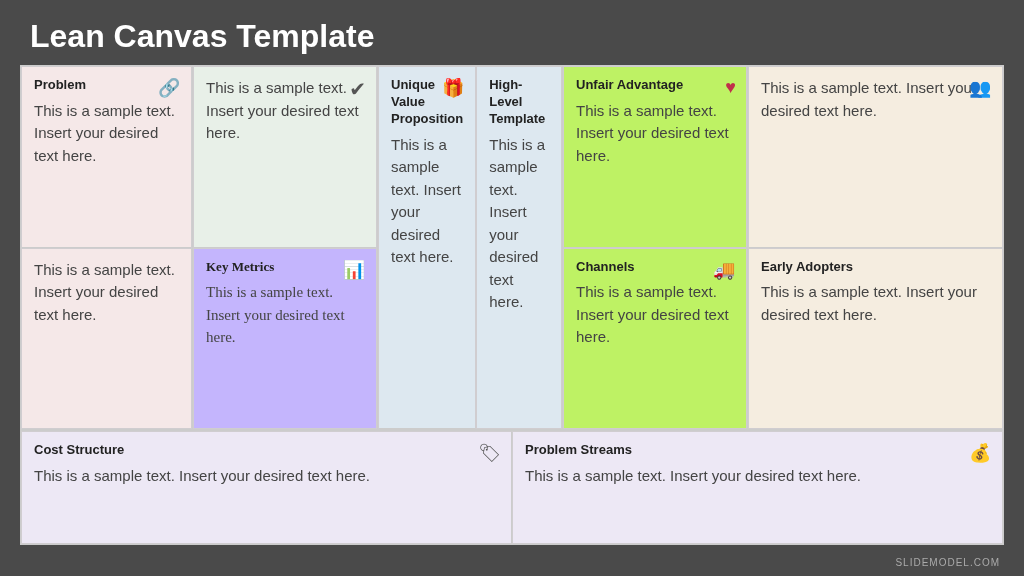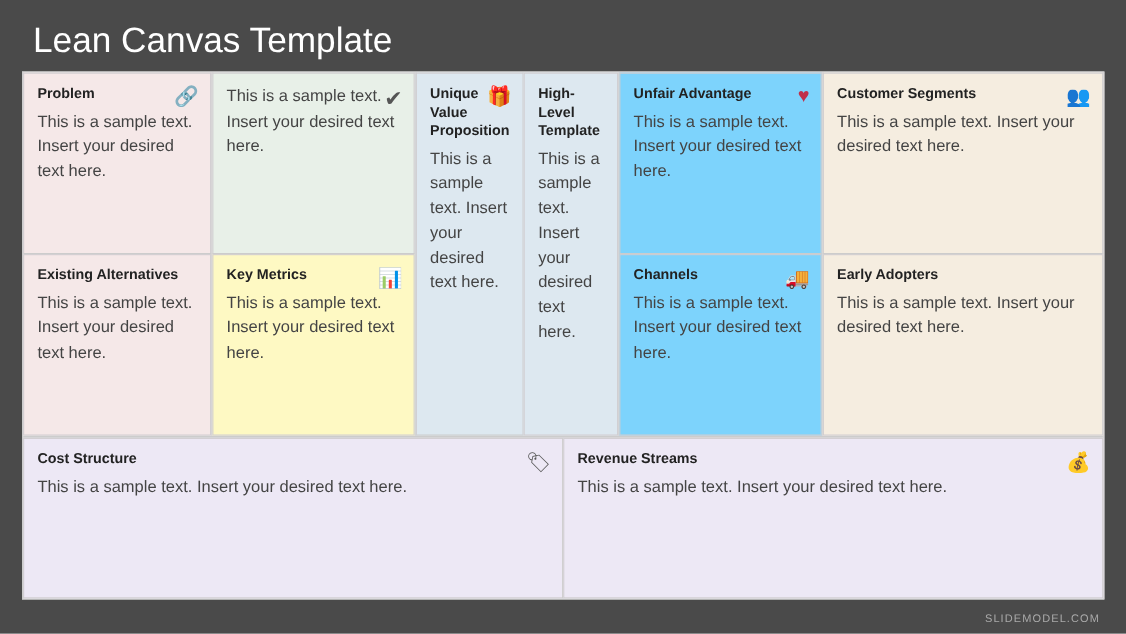--- a/index.html
+++ b/index.html
@@ -7,21 +7,21 @@
       width: 1024px;
       height: 576px;
       background-color: #4a4a4a;
       font-family: 'Segoe UI', Arial, sans-serif;
       overflow: hidden;
       position: relative;
     }
     .slide-title {
       color: #ffffff;
       font-size: 32px;
-      font-weight: 400;
+      font-weight: 700;
       padding: 18px 30px 10px 30px;
     }
     .canvas-container {
       margin: 0 20px;
       background: #f0eef0;
       border: 1px solid #ccc;
       display: flex;
       flex-direction: column;
       height: 480px;
     }
@@ -57,24 +57,24 @@
       position: absolute;
       top: 10px;
       right: 10px;
       font-size: 18px;
       color: #555;
     }
     
     .bg-pink    { background-color: #f5e8e8; }
     .bg-green   { background-color: #e8f0e8; }
     .bg-blue    { background-color: #dde8f0; }
-    .bg-teal    { background-color: #7dd3fc; }
+    .bg-teal    { background-color: #bef264; }
     .bg-peach   { background-color: #f5ede0; }
     .bg-lavender{ background-color: #ede8f5; }
-    .bg-rose    { background-color: #fef9c3; }
+    .bg-rose    { background-color: #c4b5fd; font-family: Liberation Serif, serif; }
 
     
     .problem-cell {
       flex: 1;
       border-bottom: 1px solid #ccc;
     }
     .existing-cell {
       flex: 1;
     }
 
@@ -114,21 +114,21 @@
       flex-direction: column;
       flex: 1;
     }
     .customer-cell { flex: 1; border-bottom: 1px solid #ccc; }
     .early-cell { flex: 1; }
 
     
     .bottom-row {
       display: flex;
       flex-direction: row;
-      height: 148px;
+      height: 115px;
       border-top: 2px solid #ccc;
       justify-content: flex-end;
     }
     .cost-cell {
       flex: 1;
       border-right: 1px solid #ccc;
     }
     .revenue-cell {
       flex: 1;
     }
@@ -151,21 +151,20 @@
 
   <div class="top-rows">
 
     <div class="left-section">
       <div class="cell bg-pink problem-cell">
         <div class="cell-title">Problem</div>
         <div class="cell-icon">🔗</div>
         <div class="cell-text">This is a sample text. Insert your desired text here.</div>
       </div>
       <div class="cell bg-pink existing-cell">
-        <div class="cell-title">Existing Alternatives</div>
         <div class="cell-text">This is a sample text. Insert your desired text here.</div>
       </div>
     </div>
 
     <div class="solution-section">
       <div class="cell bg-green solution-cell">
         <div class="cell-icon" style="font-size:20px;">✔</div>
         <div class="cell-text">This is a sample text. Insert your desired text here.</div>
       </div>
       <div class="cell bg-rose key-metrics-cell">
@@ -195,40 +194,39 @@
       </div>
       <div class="cell bg-teal channels-cell">
         <div class="cell-title">Channels</div>
         <div class="cell-icon">🚚</div>
         <div class="cell-text">This is a sample text. Insert your desired text here.</div>
       </div>
     </div>
 
     <div class="right-section">
       <div class="cell bg-peach customer-cell">
-        <div class="cell-title">Customer Segments</div>
         <div class="cell-icon">👥</div>
         <div class="cell-text">This is a sample text. Insert your desired text here.</div>
       </div>
       <div class="cell bg-peach early-cell">
         <div class="cell-title">Early Adopters</div>
         <div class="cell-text">This is a sample text. Insert your desired text here.</div>
       </div>
     </div>
 
   </div>
 
   <div class="bottom-row">
     <div class="cell bg-lavender cost-cell">
       <div class="cell-title">Cost Structure</div>
       <div class="cell-icon">🏷</div>
       <div class="cell-text">This is a sample text. Insert your desired text here.</div>
     </div>
     <div class="cell bg-lavender revenue-cell">
-      <div class="cell-title">Revenue Streams</div>
+      <div class="cell-title">Problem Streams</div>
       <div class="cell-icon">💰</div>
       <div class="cell-text">This is a sample text. Insert your desired text here.</div>
     </div>
   </div>
 
 </div>
 
 <div class="watermark">SLIDEMODEL.COM</div>
 
 </body></html>

